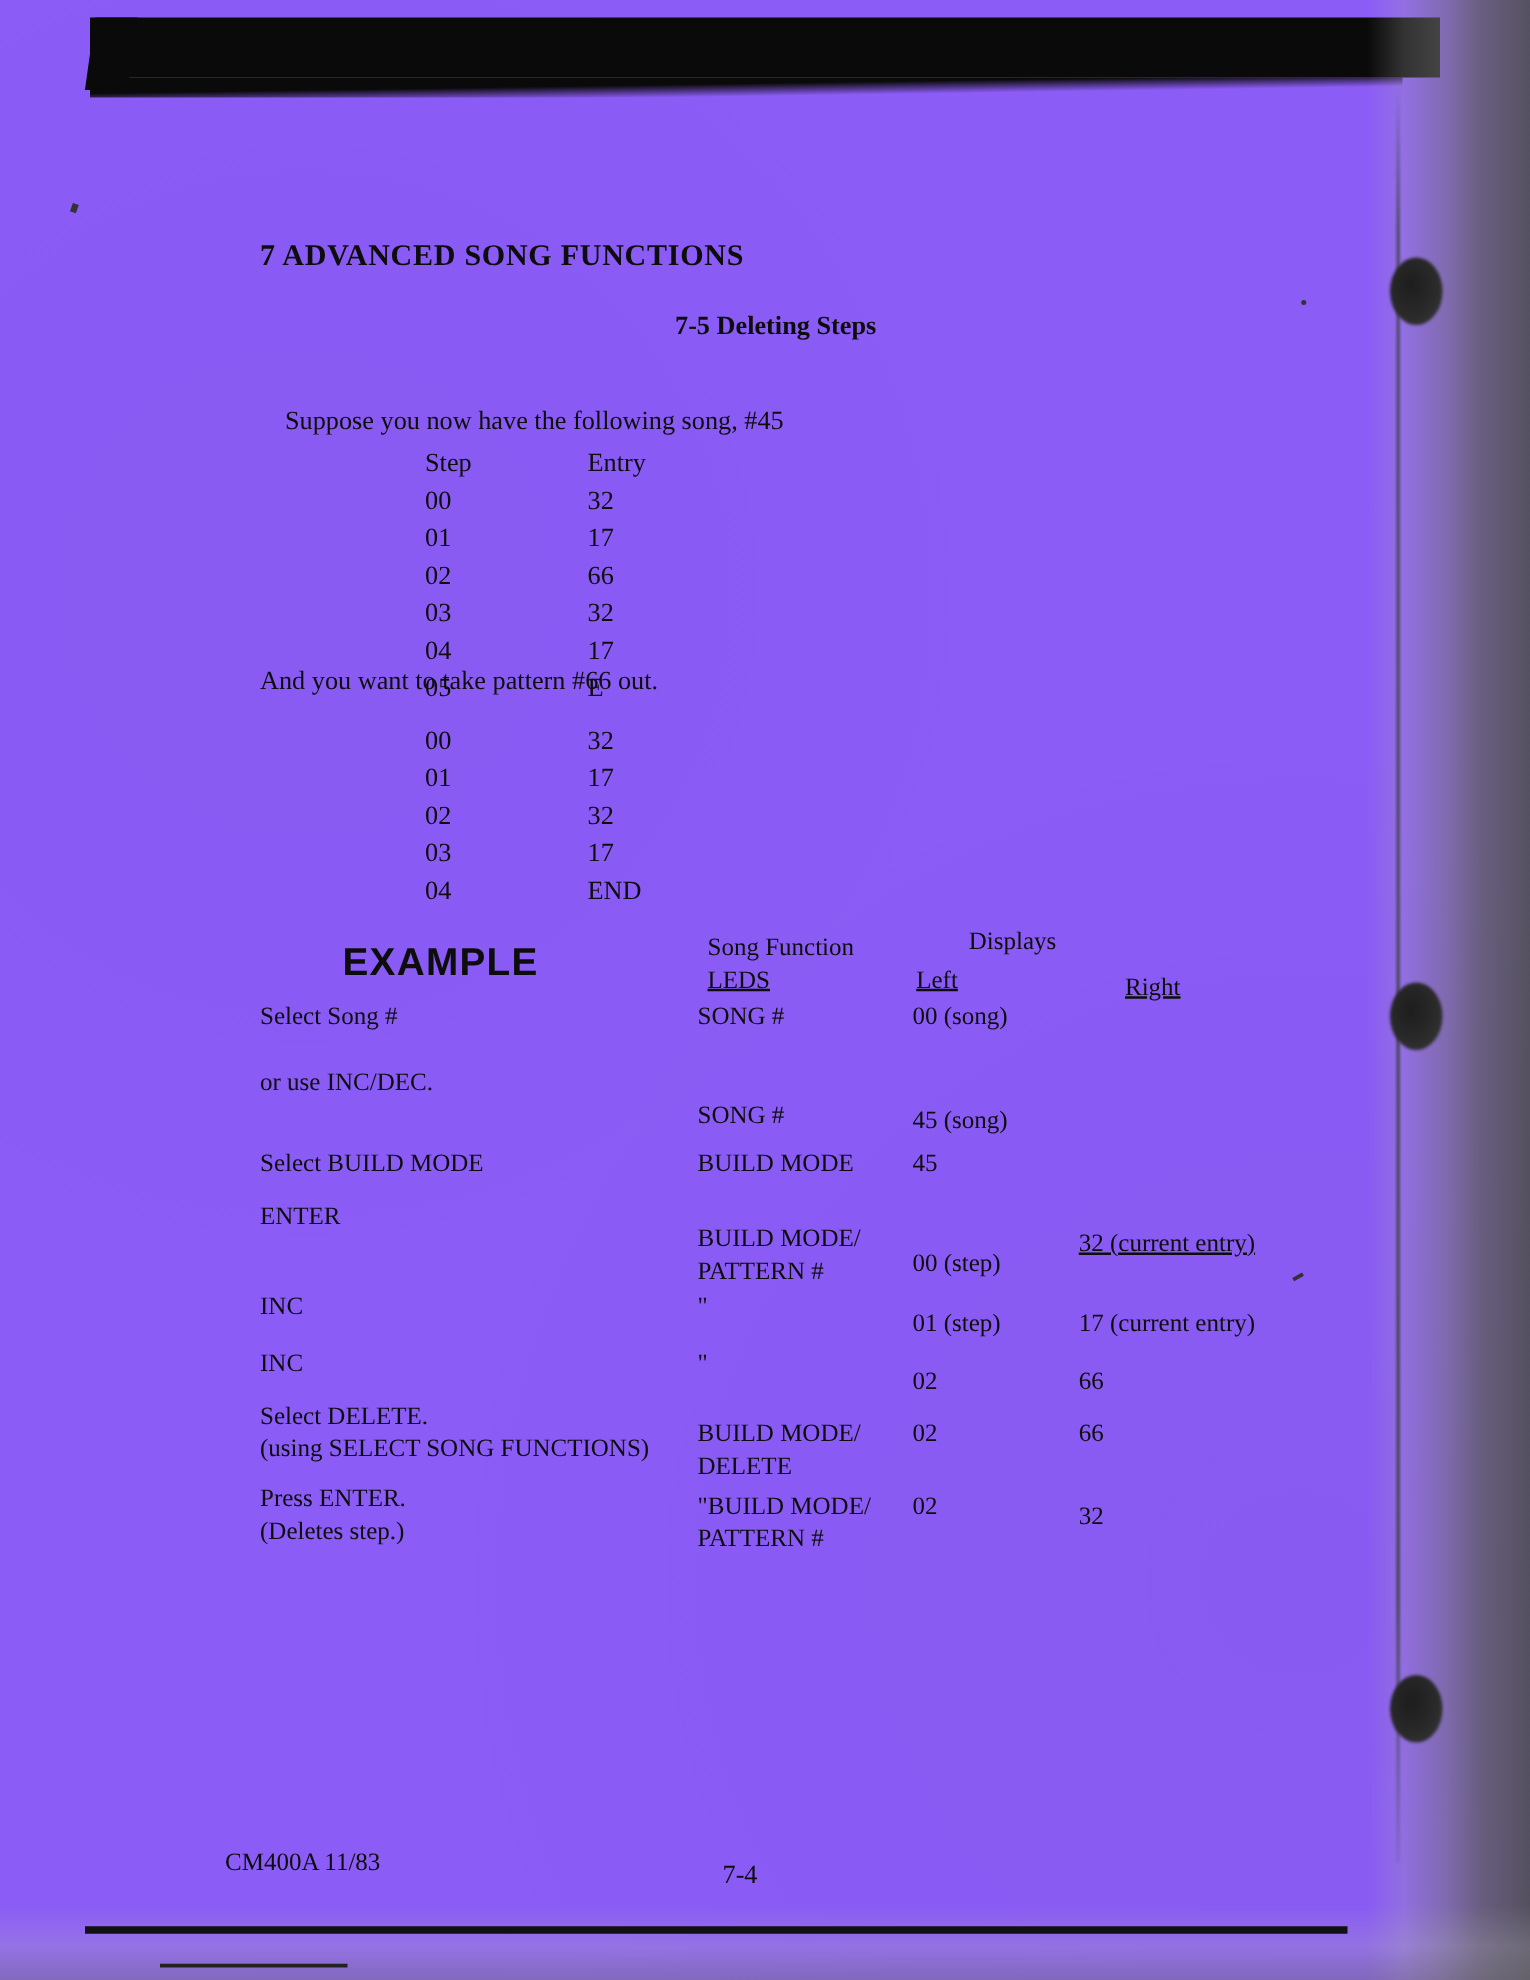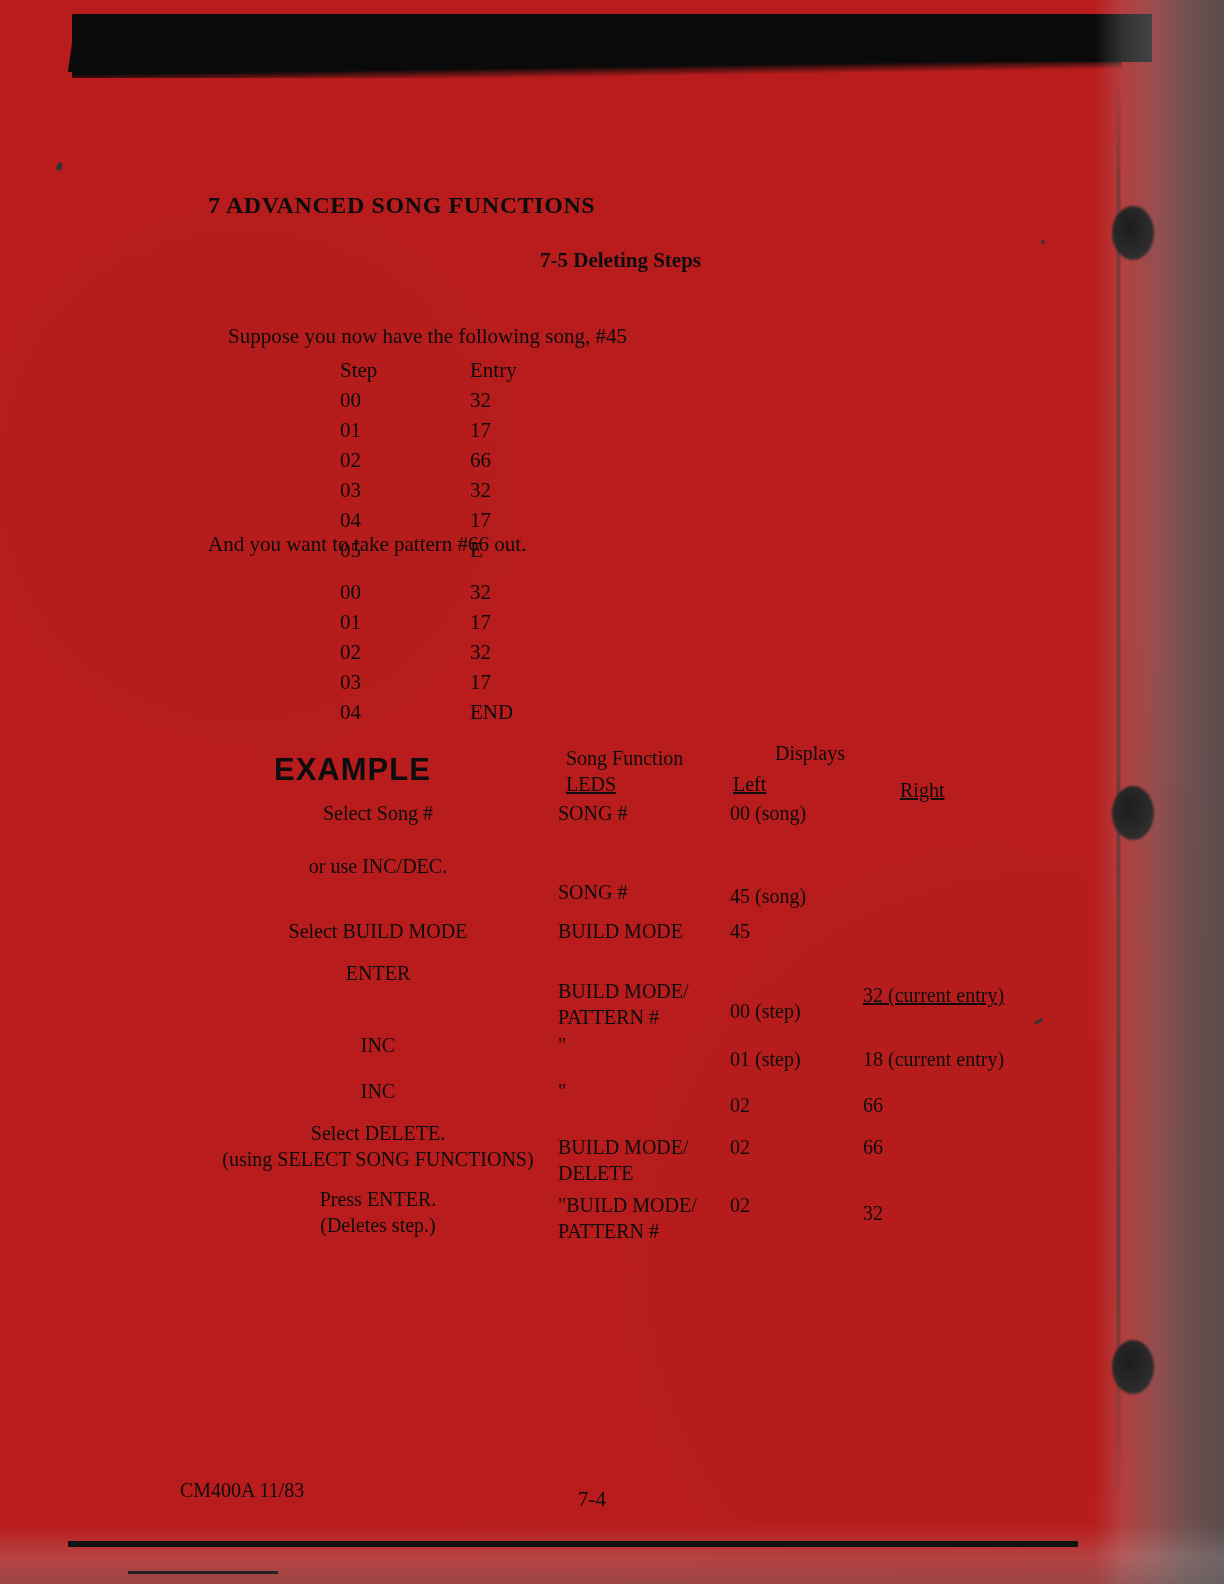--- a/index.html
+++ b/index.html
@@ -13,21 +13,21 @@
     position: relative;
     overflow: hidden;
     font-family: "Liberation Serif", serif;
     color: #0d0d0d;
   }
 
   
   #page {
     position: absolute;
     inset: 0;
-    background: #b91c1c;
+    background: #8b5cf6;
   }
 
   
   .right-shadow {
     position: absolute;
     top: 0;
     right: 0;
     width: 130px;
     height: 1584px;
     background: linear-gradient(to right,
@@ -223,24 +223,23 @@
   }
   .ex-row {
     position: absolute;
     left: 0;
     width: 1224px;
     font-size: 20px;
     font-family: "Liberation Serif", serif;
   }
   .ex-row .c-action {
     position: absolute;
-    left: 198px;
+    left: 208px;
     width: 360px;
     line-height: 26px;
-    text-align: center;
   }
   .ex-row .c-leds {
     position: absolute;
     left: 558px;
     width: 170px;
     line-height: 26px;
   }
   .ex-row .c-left {
     position: absolute;
     left: 730px;
@@ -433,21 +432,21 @@
       <div class="ex-row" style="top:232px;">
         <div class="c-action">
           <div>INC</div>
           <div></div>
         </div>
         <div class="c-leds">
           <div>"</div>
           <div></div>
         </div>
         <div class="c-left" style="top:14px; position:absolute;">01 (step)</div>
-        <div class="c-right" style="top:14px; position:absolute;">18 (current entry)</div>
+        <div class="c-right" style="top:14px; position:absolute;">17 (current entry)</div>
       </div>
 
       <div class="ex-row" style="top:278px;">
         <div class="c-action">
           <div>INC</div>
           <div></div>
         </div>
         <div class="c-leds">
           <div>"</div>
           <div></div>

